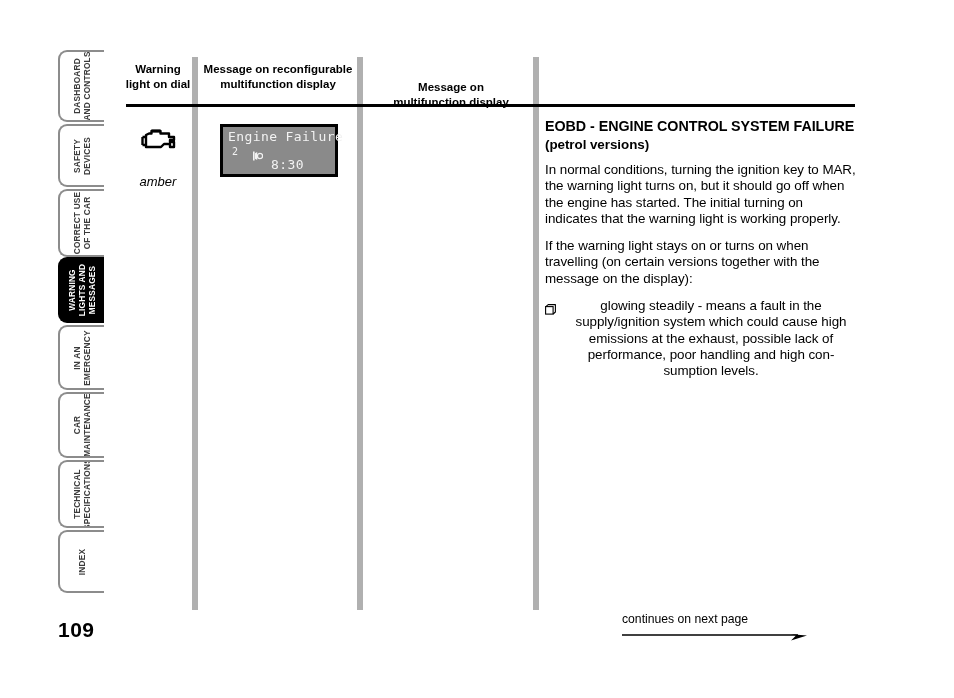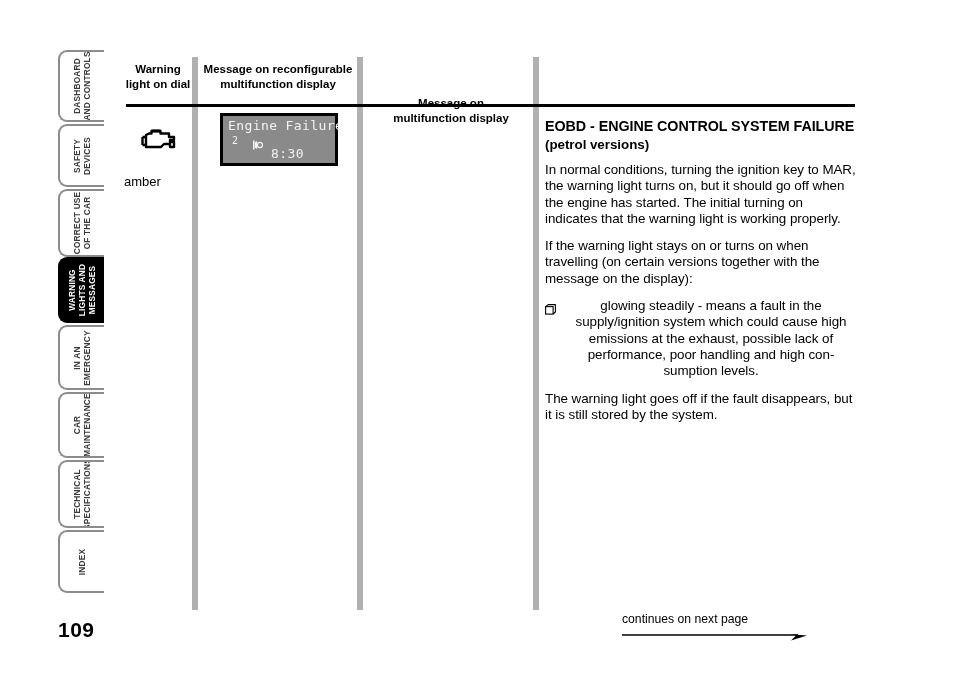--- a/index.html
+++ b/index.html
@@ -90,44 +90,46 @@
   .col-head {
     position: absolute;
     font-size: 11.5px;
     font-weight: bold;
     line-height: 15px;
     text-align: center;
     color: #000;
   }
   #head-col1 { left: 124px; top: 62px; width: 68px; }
   #head-col2 { left: 198px; top: 62px; width: 160px; }
-  #head-col3 { left: 366px; top: 96px; width: 170px; text-align: center; }
+  #head-col3 { left: 366px; top: 80px; width: 170px; text-align: center; }
 
   
   #warn-icon {
     position: absolute;
     left: 139px;
     top: 124px;
     width: 40px;
     height: 32px;
   }
   #warn-color {
     position: absolute;
     left: 124px;
     top: 174px;
     width: 68px;
+    text-align: center;
     font-size: 13px;
     color: #000;
+    font-style: italic;
   }
 
   
   #lcd {
     position: absolute;
     left: 220px;
-    top: 113px;
+    top: 124px;
     width: 118px;
     height: 53px;
     background: #8a8a8a;
     border: 3px solid #000000;
     box-sizing: border-box;
   }
   .lcd-line {
     position: absolute;
     color: #f2f2f2;
     font-family: "DejaVu Sans Mono", monospace;
@@ -277,21 +279,20 @@
   <p>If the warning light stays on or turns on when travelling (on certain versions together with the message on the display):</p>
   <div class="bullet-row">
     <div class="bullet-mark">
       <svg viewBox="0 0 11 11" width="11" height="11" xmlns="http://www.w3.org/2000/svg">
         <rect x="0.6" y="2.6" width="7.5" height="7.5" fill="#fff" stroke="#000" stroke-width="1.1"></rect>
         <path d="M0.8 2.6 L3.2 0.6 L10.4 0.6 L10.4 8 L8.1 10" fill="none" stroke="#000" stroke-width="1.1" stroke-linejoin="round"></path>
       </svg>
     </div>
     <div class="bullet-text">glowing steadily - means a fault in the supply/ignition system which could cause high emissions at the exhaust, possible lack of performance, poor handling and high con-sumption levels.</div>
   </div>
-  <p>The warning light goes off if the fault disappears, but it is still stored by the system.</p>
 </div>
 
 <div id="footer">
   <div id="footer-text">continues on next page</div>
   <div id="footer-arrow">
     <svg viewBox="0 0 185 10" width="185" height="10" xmlns="http://www.w3.org/2000/svg">
       <line x1="0" y1="2" x2="176" y2="2" stroke="#000" stroke-width="1.4"></line>
       <path d="M169 7.5 L185 2.6 L169 1.2 L174 2.6 Z" fill="#000"></path>
     </svg>
   </div>

